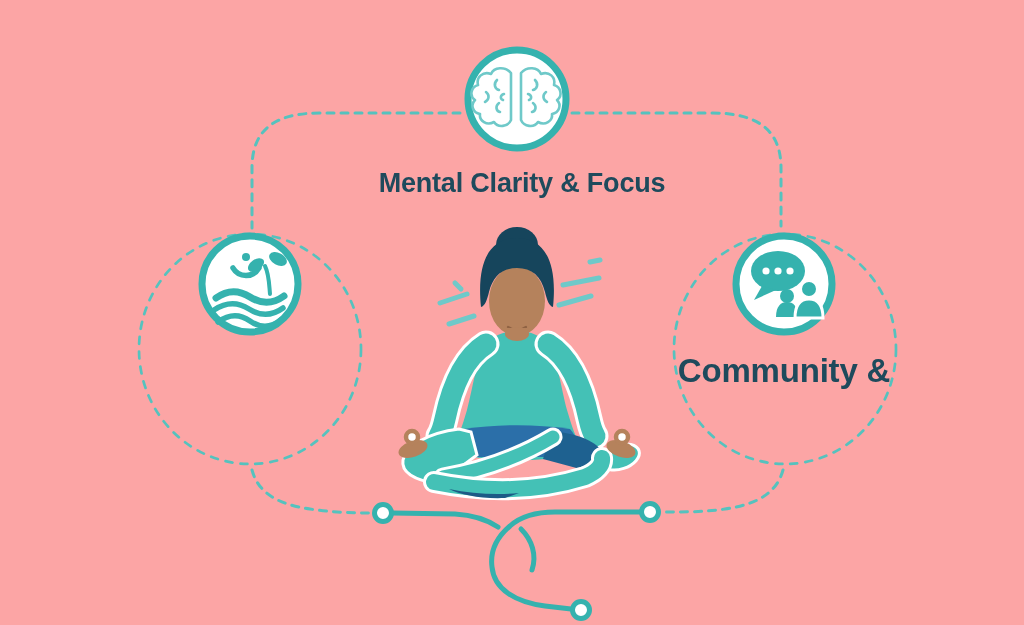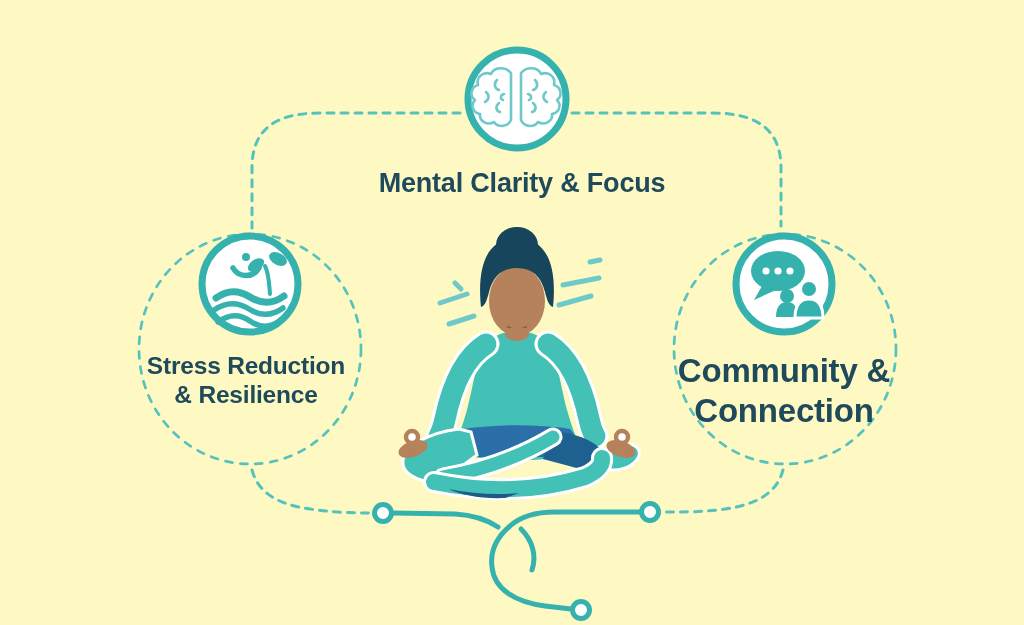--- a/index.html
+++ b/index.html
@@ -1,17 +1,17 @@
 <!DOCTYPE html>
 <html style="--teal: #35b2ae; --tealDash: #55c2be; --tealLight: #6fc9c9; --navy: #1e4a5c; --hair: #16455c; --skin: #b5825c; --skinShade: #8f6243; --shirt: #44c1b6; --pants: #2b6fa9; --pantsDark: #1e6190; --pantsNavy: #1d5a86;"><head>
 <meta charset="utf-8">
 <style>
   html,body{margin:0;padding:0;background:#fff;}
   .canvas{
-    position:relative;width:1024px;height:625px;background:#fef9c3;overflow:hidden;
+    position:relative;width:1024px;height:625px;background:#fca5a5;overflow:hidden;
     font-family:"Liberation Sans", sans-serif;
   }
   svg{position:absolute;left:0;top:0;}
   .label{
     position:absolute;text-align:center;font-weight:bold;color:var(--navy);
     line-height:1.2;letter-spacing:-0.2px;
   }
   .label-top{left:332px;top:167px;width:380px;font-size:27px;}
   .label-left{left:118px;top:351px;width:256px;font-size:24.5px;}
   .label-right{left:656px;top:351px;width:256px;font-size:33px;}
@@ -149,23 +149,18 @@
         <ellipse class="skin" cx="413" cy="449" rx="15" ry="8" transform="rotate(-18 413 449)"></ellipse>
         <circle class="mudra" cx="412" cy="437" r="6"></circle>
         <ellipse class="skin" cx="621" cy="449" rx="15" ry="8" transform="rotate(18 621 449)"></ellipse>
         <circle class="mudra" cx="622" cy="437" r="6"></circle>
       </g>
     </g>
   </svg>
 
   <div class="label label-top">Mental Clarity &amp; Focus</div>
 
-  <div class="label label-left">
-    <span>Stress Reduction</span><br>
-    <span>&amp; Resilience</span>
-  </div>
 
   <div class="label label-right">
     <span>Community &amp;</span><br>
-    <span>Connection</span>
   </div>
 
 </div>
 
 </body></html>

